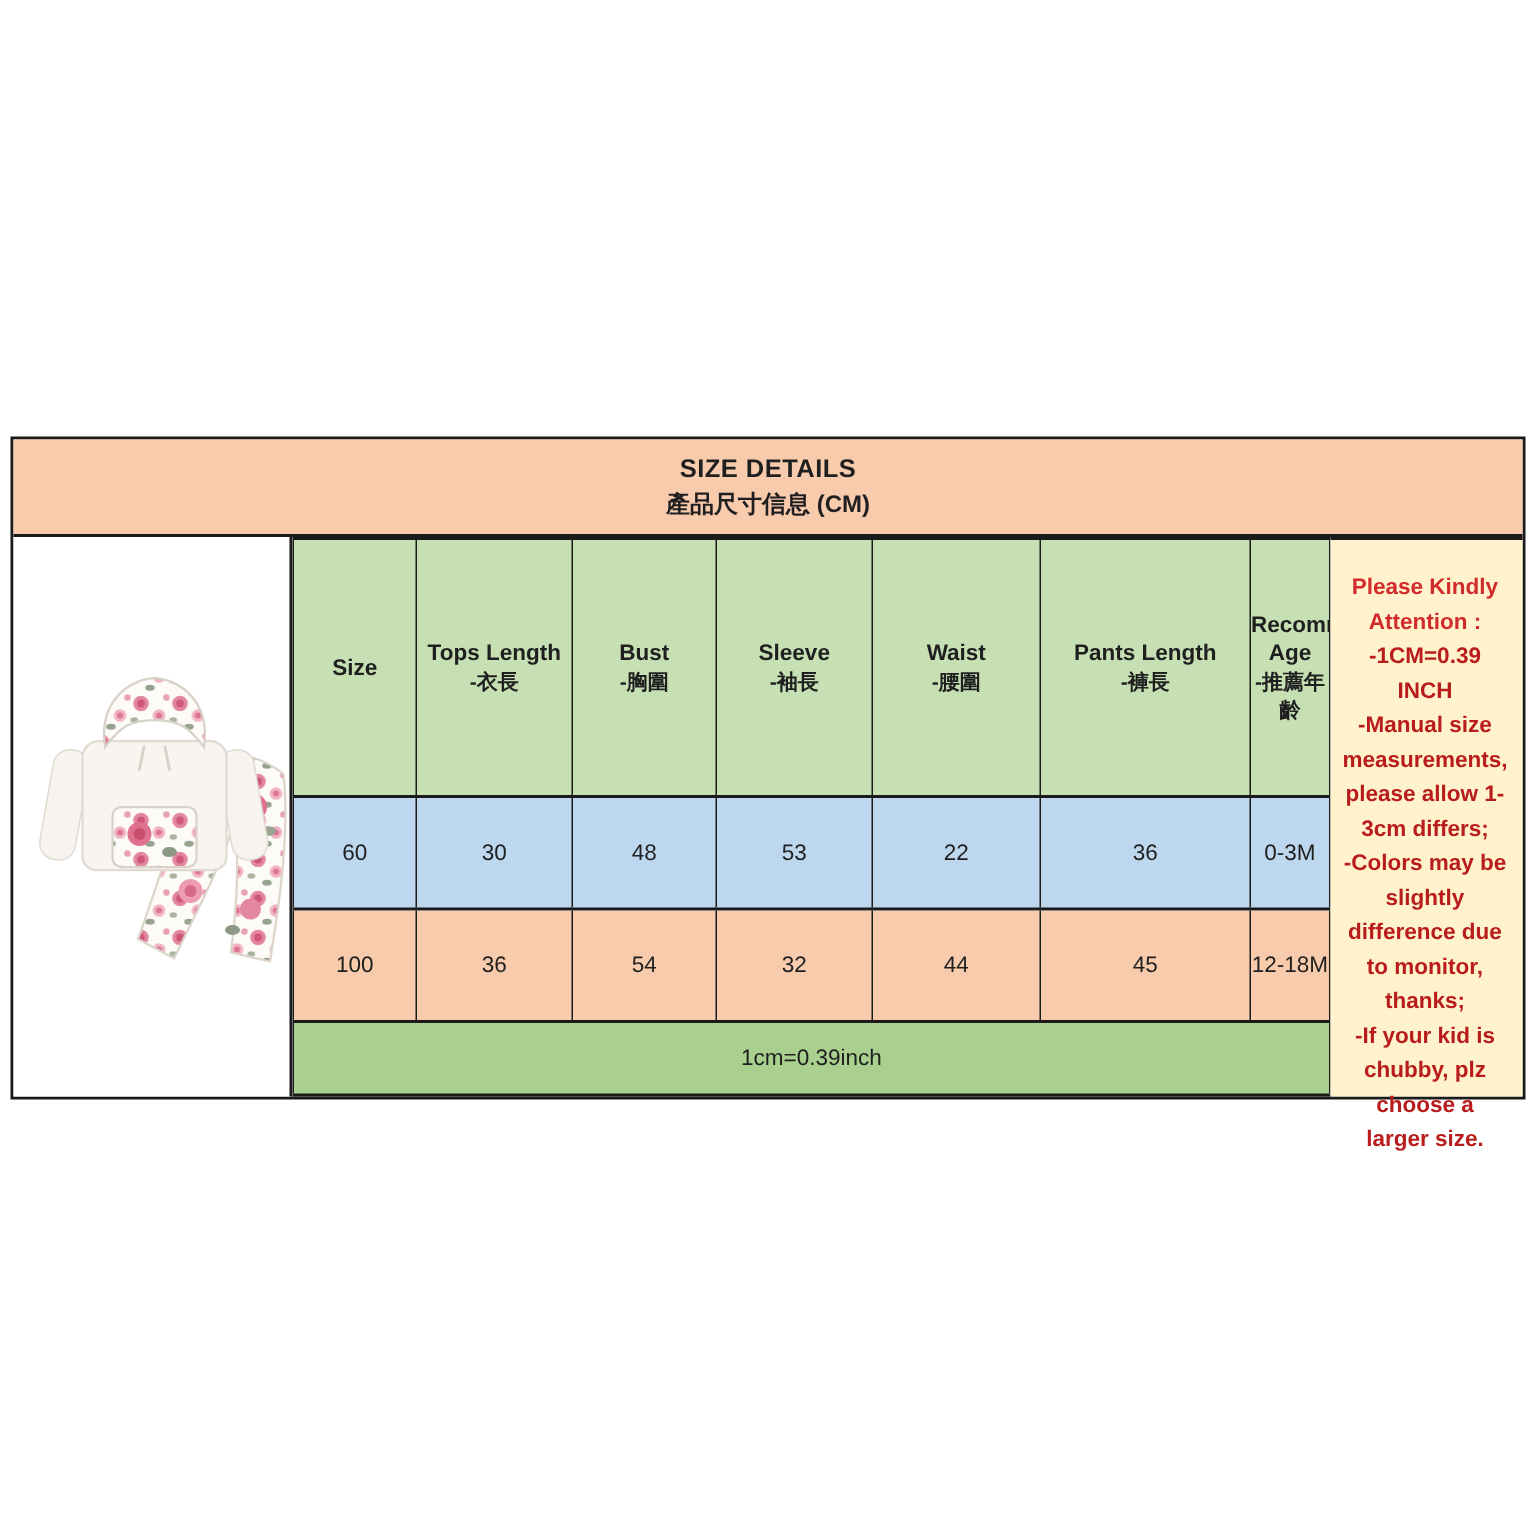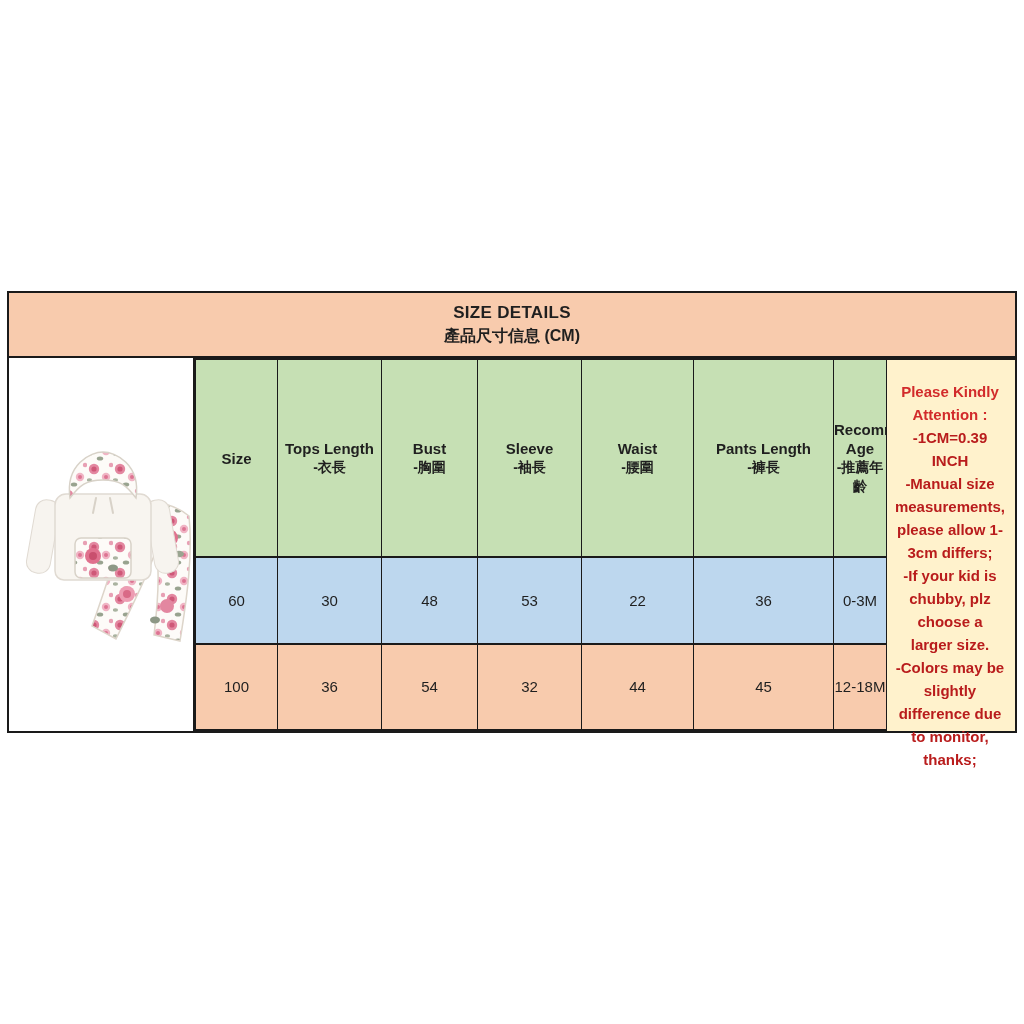--- a/index.html
+++ b/index.html
@@ -142,25 +142,28 @@
         </tr>
         <tr class="row-peach">
           <td>100</td>
           <td>36</td>
           <td>54</td>
           <td>32</td>
           <td>44</td>
           <td>45</td>
           <td>12-18M</td>
         </tr>
+        <tr class="conv">
+          <td colspan="7">1cm=0.39inch</td>
+        </tr>
       </tbody>
         </table>
 
       <div class="attention">
         <div class="att-title">Please Kindly Attention :</div>
         <div class="att-line">-1CM=0.39 INCH</div>
         <div class="att-line">-Manual size measurements, please allow 1-3cm differs;</div>
+        <div class="att-line">-Colors may be slightly difference due to monitor, thanks;</div>
         <div class="att-line">-If your kid is chubby, plz choose a larger size.</div>
-        <div class="att-line">-Colors may be slightly difference due to monitor, thanks;</div>
       </div>
     </div>
   </div>
 </div>
 
 </body></html>

